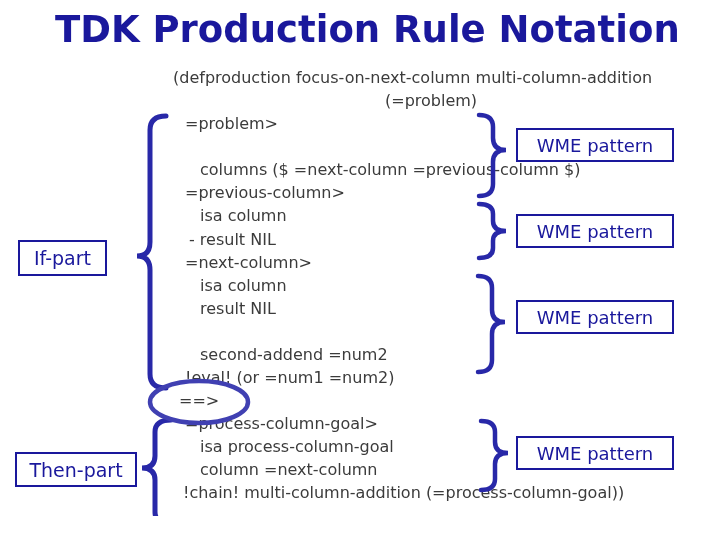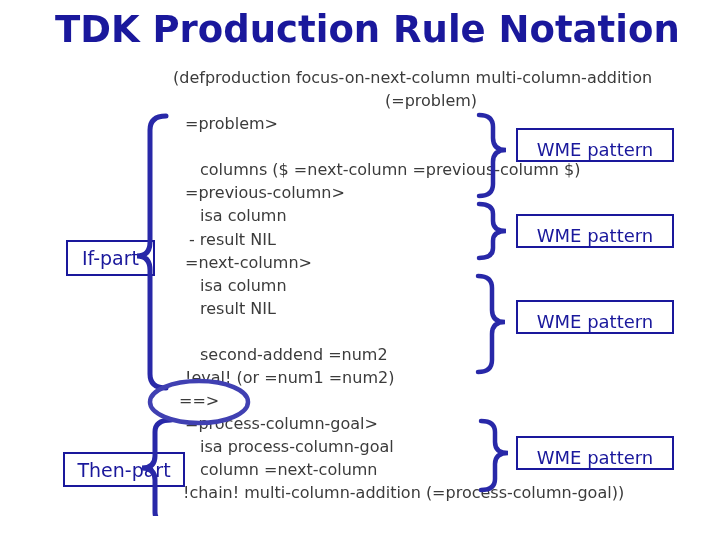--- a/index.html
+++ b/index.html
@@ -35,32 +35,31 @@
   .label-box {
     position: absolute;
     border: 2px solid #1a189c;
     color: #1a189c;
     background: #ffffff;
     display: flex;
     align-items: center;
     justify-content: center;
     font-size: 19px;
     white-space: nowrap;
-    margin-left: 48px;
   }
   .wme-box {
     position: absolute;
     left: 516px;
     width: 154px;
     height: 30px;
     border: 2px solid #1a189c;
     color: #1a189c;
     background: #ffffff;
     display: flex;
-    align-items: flex-end;
+    align-items: center;
     justify-content: center;
     font-size: 18px;
     white-space: nowrap;
   }
   .overlay-svg {
     position: absolute;
     top: 0; left: 0;
     width: 720px; height: 540px;
     pointer-events: none;
   }

